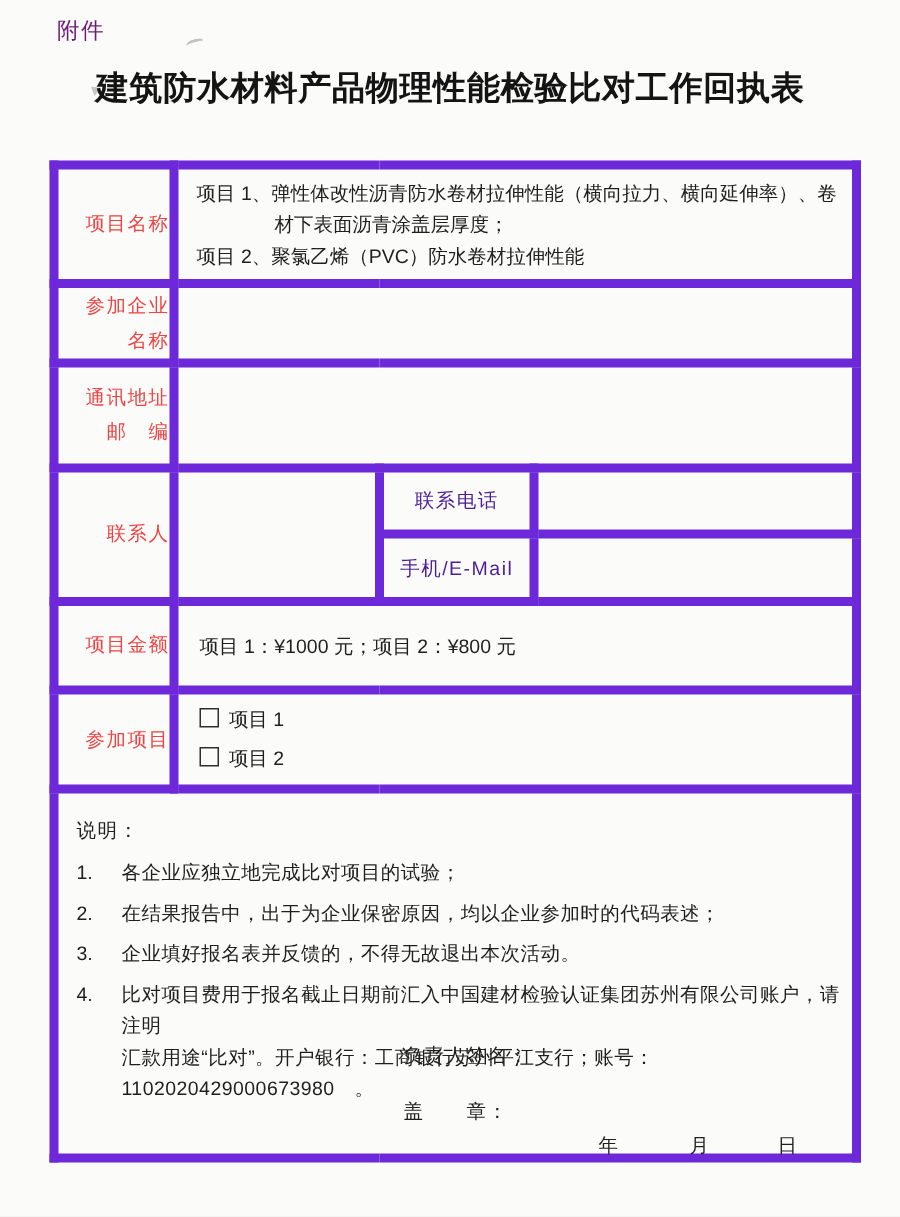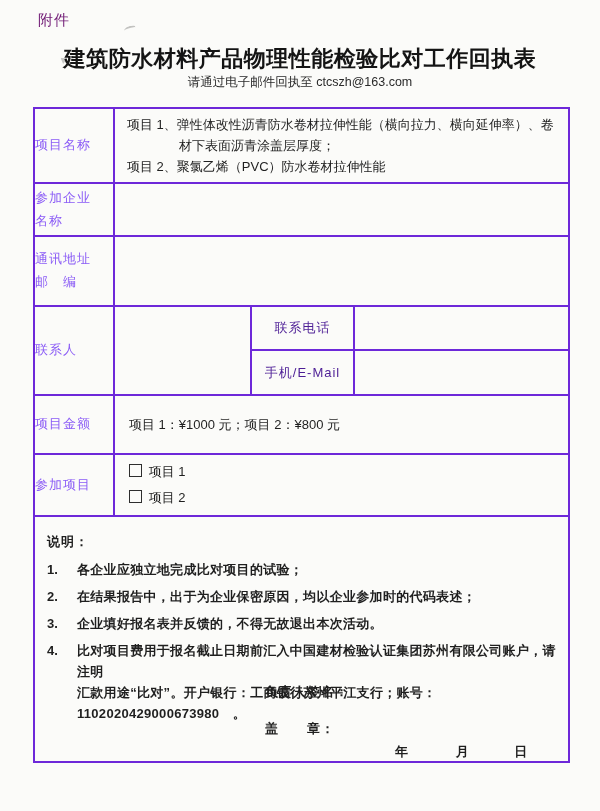--- a/index.html
+++ b/index.html
@@ -25,36 +25,36 @@
   .subtitle{
     position:absolute;top:74px;left:0;width:100%;
     text-align:center;font-size:12.5px;color:#2a2a2a;
   }
   table.form{
     position:absolute;top:107px;left:33px;
     width:535px;border-collapse:collapse;table-layout:fixed;
     border:2px solid #3a3a3a;
     font-size:13px;color:#1f1f1f;
   }
-  td{border:2px solid #6d28d9;padding:0;vertical-align:middle;}
+  td{border:6px solid #6d28d9;padding:0;vertical-align:middle;}
   td.lbl{
-    text-align:left;line-height:1.75;letter-spacing:1px;color:#8b5cf6;
+    text-align:right;line-height:1.75;letter-spacing:1px;color:#ef4444;
   }
   td.sublbl{text-align:center;letter-spacing:1px;color:#4c1d95;}
   td.val{padding:4px 0 4px 14px;}
   td.desc{vertical-align:middle;padding:5px 6px 5px 12px;line-height:21px;}
   .indent{padding-left:52px;}
   td.fill{padding:2px 6px;}
   .chk-line{line-height:26px;}
   .chk{
     display:inline-block;width:11px;height:11px;
     border:1.5px solid #2e2e2e;background:transparent;
     vertical-align:-1px;margin-right:3px;
   }
-  td.notes-cell{vertical-align:top;position:relative;padding:14px 8px 0 12px;font-weight:bold;}
+  td.notes-cell{vertical-align:top;position:relative;padding:14px 8px 0 12px;}
   .notes-heading{line-height:22px;letter-spacing:1px;}
   .note{display:flex;margin-top:6px;line-height:21px;}
   .num{flex:0 0 30px;}
   .ntext{flex:1 1 auto;letter-spacing:0.3px;}
   .nline{display:block;}
   .sig{position:absolute;letter-spacing:1px;font-size:13px;}
   .sig-name{top:166px;left:230px;}
   .sig-stamp{top:203px;left:230px;}
   .sig-date{top:226px;left:360px;}
   .dm{margin-left:42px;}
@@ -72,21 +72,20 @@
 </head>
 <body>
 
 <div class="page">
 
   <div class="speck1"></div>
   <div class="speck2"></div>
 
   <div class="attachment">附件</div>
   <h1 class="title">建筑防水材料产品物理性能检验比对工作回执表</h1>
-  <div class="subtitle">请通过电子邮件回执至 ctcszh@163.com</div>
 
   <table class="form">
     <colgroup>
       <col style="width:80px">
         <col style="width:137px">
         <col style="width:103px">
         <col style="width:215px">
     </colgroup>
 
     <tbody>

